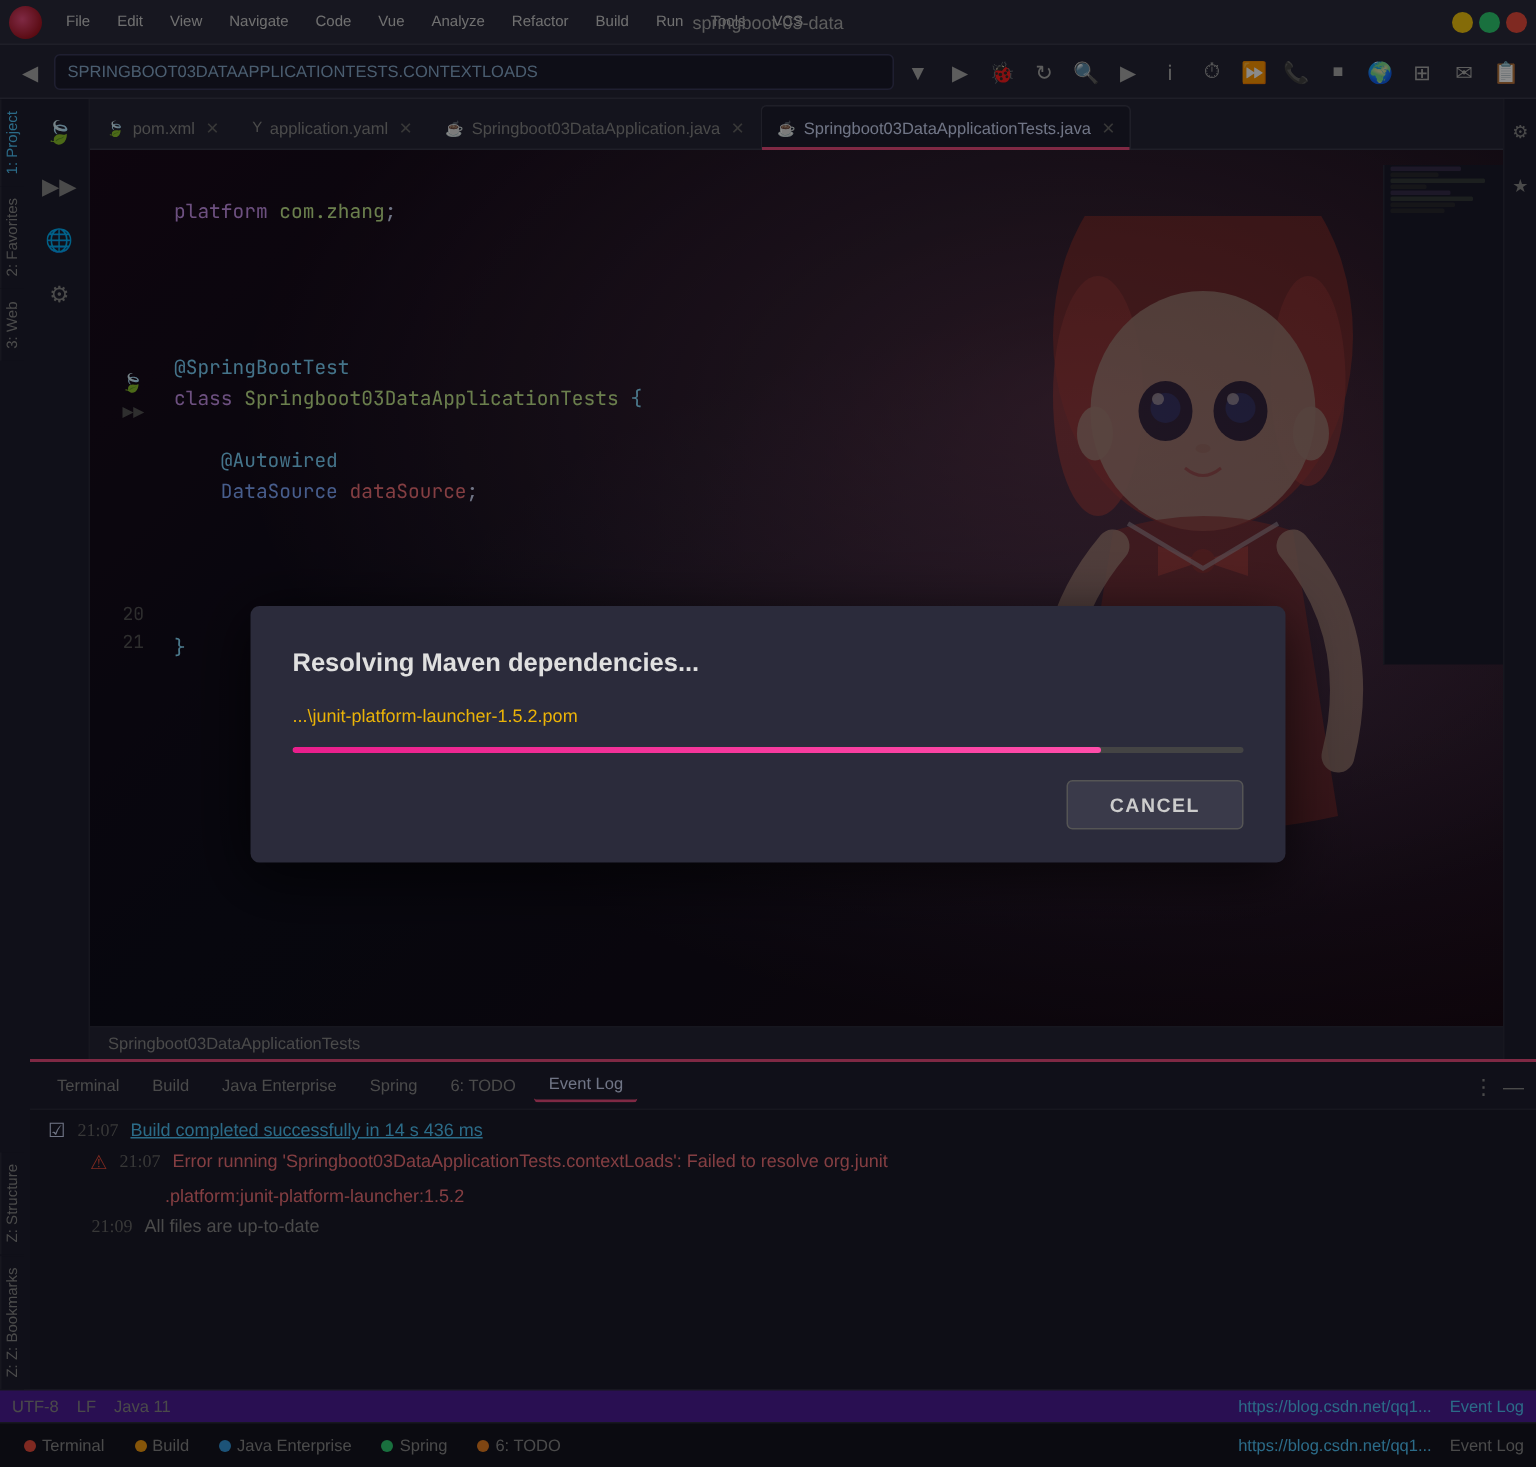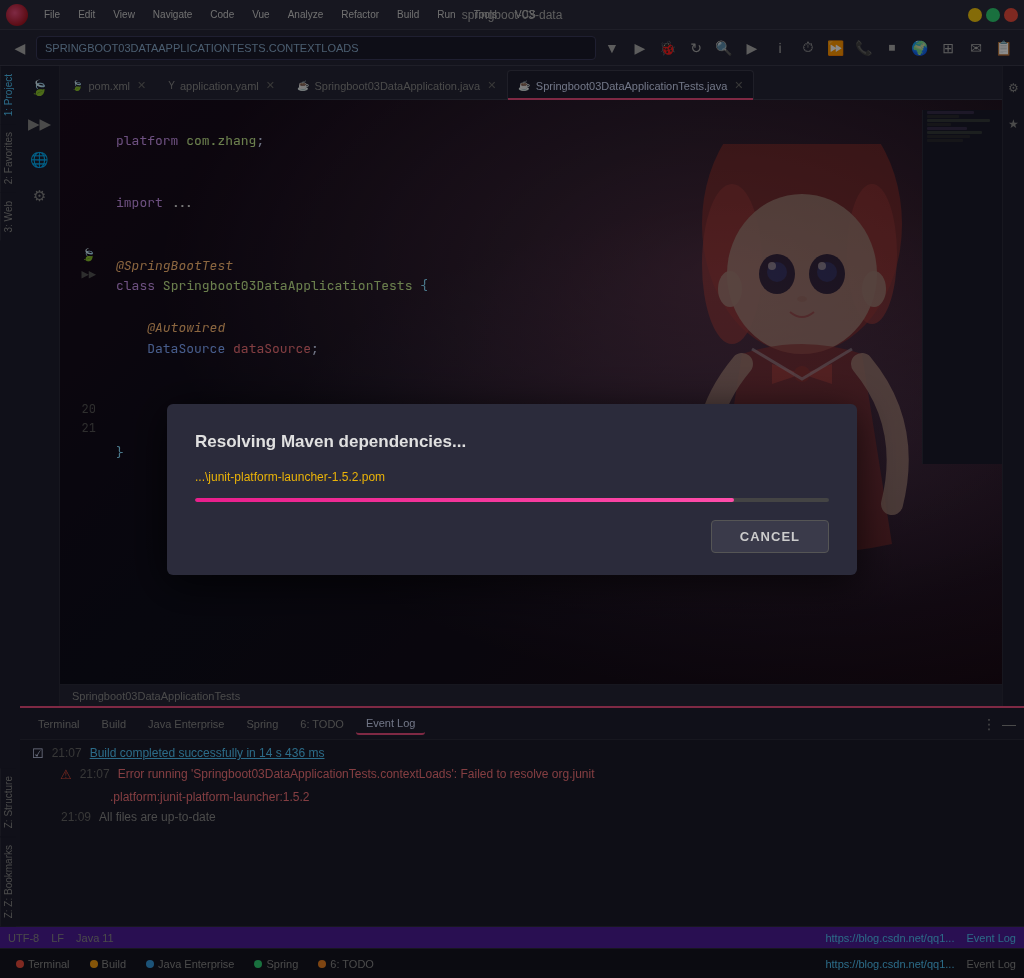--- a/index.html
+++ b/index.html
@@ -212,21 +212,21 @@
     #code-lines {
       flex: 1;
       line-height: 1.6;
       color: #cdd6f4;
     }
     .code-line { display: block; padding: 0 8px; white-space: pre; }
 
     
     .kw-purple { color: #c792ea; }  
     .kw-green  { color: #c3e88d; }  
-    .kw-yellow { color: #fdba74; font-style: italic; }  
+    .kw-yellow { color: #7dd3fc; }  
     .kw-cyan   { color: #89ddff; }  
     .kw-blue   { color: #82aaff; }  
     .kw-red    { color: #f07178; }  
     .kw-white  { color: #e0e0e0; }
 
     
     #minimap {
       width: 80px;
       background: #1a1a2a;
       border-left: 1px solid #2a2a3a;
@@ -296,21 +296,21 @@
       flex: 1;
       overflow-y: auto;
       padding: 6px 12px;
     }
     .log-entry {
       display: flex;
       gap: 8px;
       margin-bottom: 6px;
       font-size: 12px;
     }
-    .log-time { color: #666; white-space: nowrap; }
+    .log-time { color: #666; white-space: nowrap; font-family: Liberation Serif, serif; }
     .log-text { color: #888; }
     .log-link { color: #4fc3f7; text-decoration: underline; cursor: pointer; }
     .log-error { color: #f07178; }
     .log-icon { font-size: 13px; }
 
     
     #statusbar {
       height: 22px;
       background: #1a1a28;
       border-top: 1px solid #2a2a3a;
@@ -596,21 +596,20 @@
             <div>&nbsp;</div>
             <div>20</div>
             <div>21</div>
           </div>
         </div>
         <div id="code-lines">
           <span class="code-line">&nbsp;</span>
           <span class="code-line"><span class="kw-purple">platform</span> <span class="kw-green">com.zhang</span>;</span>
           <span class="code-line">&nbsp;</span>
           <span class="code-line">&nbsp;</span>
-          <span class="code-line"><span class="kw-purple">import</span> <span class="kw-white">...</span></span>
           <span class="code-line">&nbsp;</span>
           <span class="code-line">&nbsp;</span>
           <span class="code-line"><span class="kw-yellow">@SpringBootTest</span></span>
           <span class="code-line"><span class="kw-purple">class</span> <span class="kw-green">Springboot03DataApplicationTests</span> <span class="kw-cyan">{</span></span>
           <span class="code-line">&nbsp;</span>
           <span class="code-line">    <span class="kw-yellow">@Autowired</span></span>
           <span class="code-line">    <span class="kw-blue">DataSource</span> <span class="kw-red">dataSource</span>;</span>
           <span class="code-line">&nbsp;</span>
           <span class="code-line">&nbsp;</span>
           <span class="code-line">&nbsp;</span>

